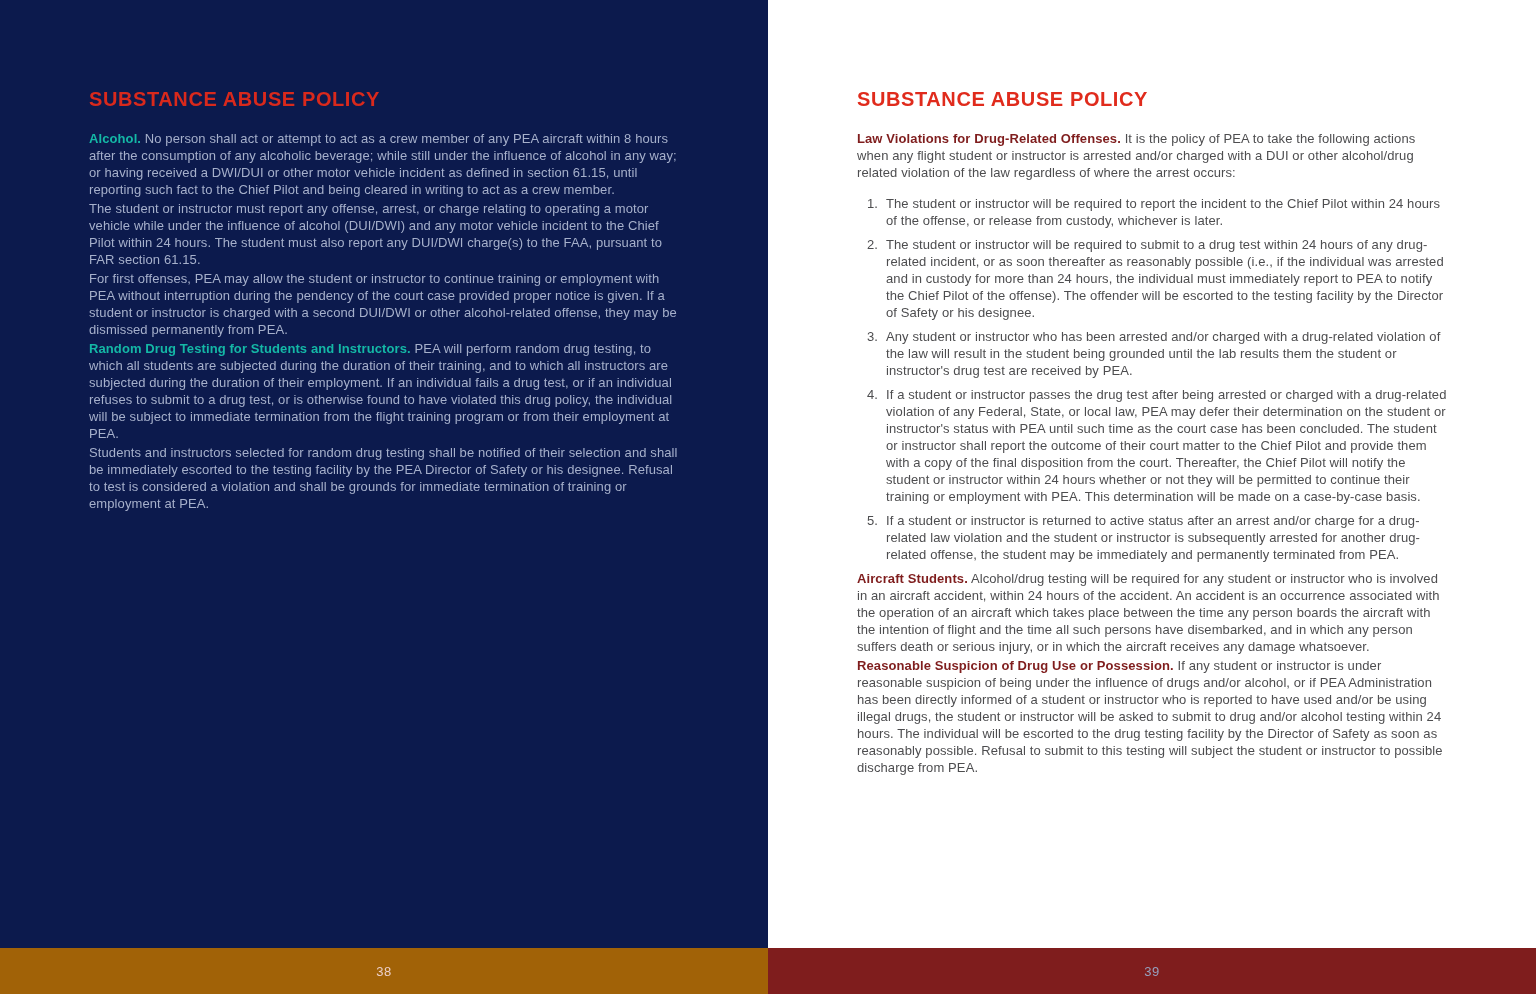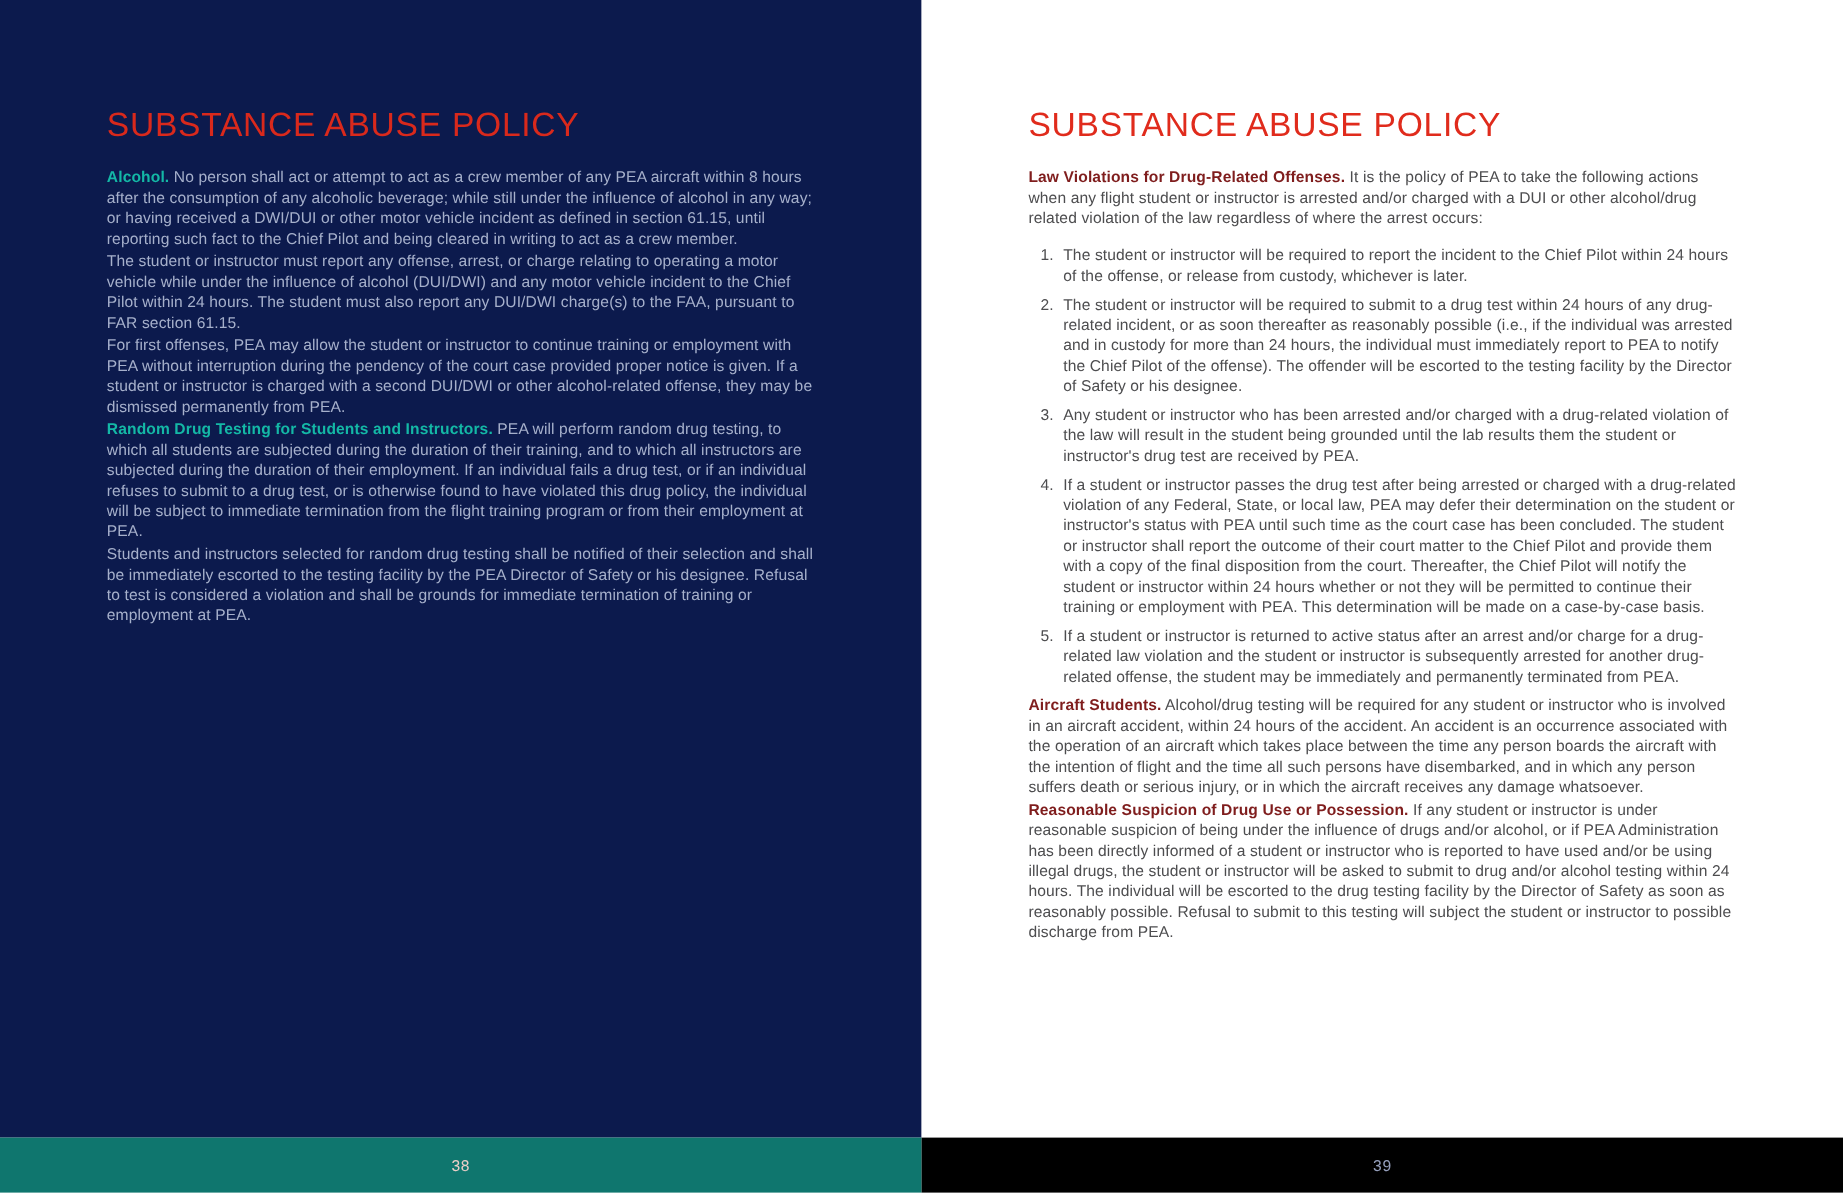--- a/index.html
+++ b/index.html
@@ -11,22 +11,22 @@
   .spread { position: relative; width: 1536px; height: 994px; overflow: hidden; }
 
   
   .page { position: absolute; top: 0; width: 768px; height: 948px; }
   .page-left  { left: 0;   background: #0c1a4d; }
   .page-right { left: 768px; background: #ffffff; }
 
   .content { position: absolute; left: 89px; top: 88px; width: 592px; }
 
   h1.page-title {
-    font-size: 28px;
-    font-weight: 400;
+    font-size: 20px;
+    font-weight: 700;
     letter-spacing: 0.6px;
     color: #d9291c;
     margin-bottom: 19px;
   }
   .page-right h1.page-title { color: #e02b1c; }
 
   p.body-p {
     font-size: 13px;
     line-height: 17px;
     margin-top: 2px;
@@ -53,22 +53,22 @@
   ol.policy-list .num { flex: 0 0 15px; margin-right: 4px; text-align: left; }
   ol.policy-list .itm-text { flex: 1; }
 
   .gap-block { margin-top: 26px; }
 
   
   .footer-bar {
     position: absolute; top: 948px; width: 768px; height: 46px;
     display: flex; align-items: center; justify-content: center;
   }
-  .footer-left  { left: 0;    background: #0f766e; }
-  .footer-right { left: 768px; background: #000000; }
+  .footer-left  { left: 0;    background: #a16207; }
+  .footer-right { left: 768px; background: #7f1d1d; }
   .page-number { font-size: 13px; letter-spacing: 0.5px; }
   .footer-left  .page-number { color: #eccfc8; }
   .footer-right .page-number { color: #96a0bd; }
 
   
   .pea-logo {
     position: absolute; left: 605px; top: 860px; width: 140px; height: 72px;
   }
   .pea-letters {
     position: relative;

